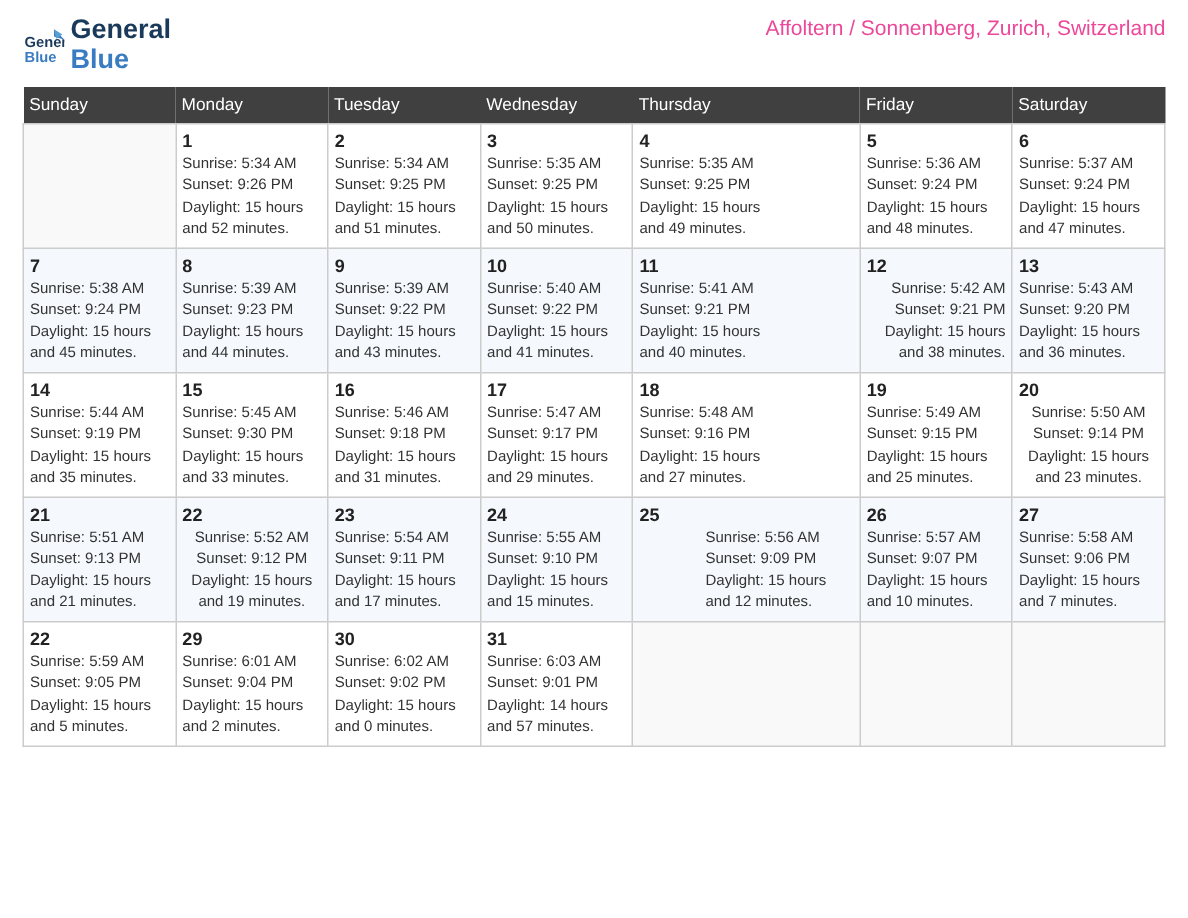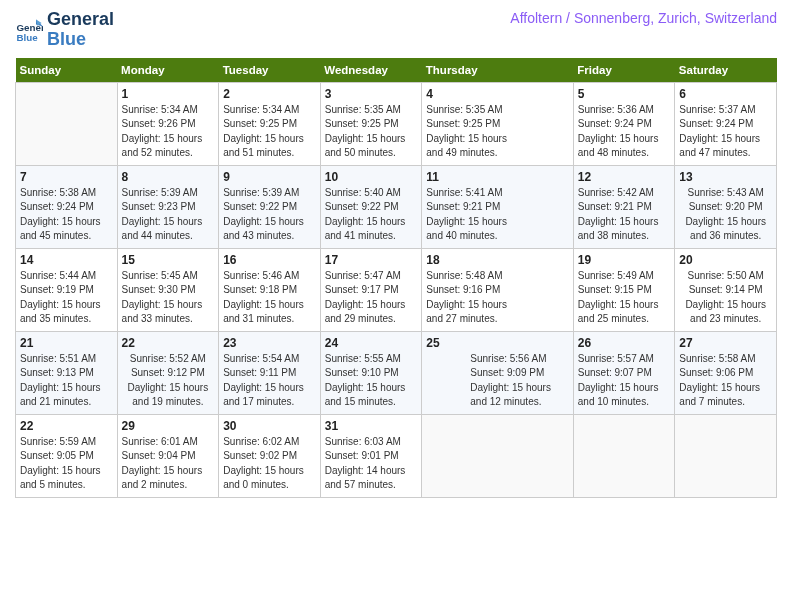--- a/index.html
+++ b/index.html
@@ -35,34 +35,34 @@
     .title-block {
       text-align: right;
     }
     .main-title {
       font-size: 36px;
       font-weight: bold;
       color: #1a3a5c;
     }
     .subtitle {
       font-size: 14px;
-      color: #8b5cf6;
+      color: #ec4899;
     }
     table {
       width: 100%;
       border-collapse: collapse;
       font-size: 10.5px;
     }
     thead tr th {
-      background: #4d7c0f;
+      background: #404040;
       color: #fff;
       padding: 6px 4px;
       text-align: left;
       font-size: 11.5px;
-      font-weight: bold;
+      font-weight: normal;
     }
     tbody tr td {
       border: 1px solid #ccc;
       padding: 4px 4px;
       vertical-align: top;
       background: #fff;
       min-height: 70px;
     }
     tbody tr:nth-child(even) td {
       background: #f5f8fc;
@@ -195,28 +195,28 @@
         </td>
         <td>
           <div class="day-num">11</div>
           <div class="day-info" style="white-space: pre-line;">Sunrise: 5:41 AM
 Sunset: 9:21 PM
 Daylight: 15 hours
 and 40 minutes.</div>
         </td>
         <td>
           <div class="day-num">12</div>
-          <div class="day-info" style="white-space: pre-line;">Sunrise: 5:42 AM
+          <div class="day-info" style="white-space: pre-line; text-align: right;">Sunrise: 5:42 AM
 Sunset: 9:21 PM
 Daylight: 15 hours
 and 38 minutes.</div>
         </td>
         <td>
           <div class="day-num">13</div>
-          <div class="day-info" style="white-space: pre-line; text-align: center;">Sunrise: 5:43 AM
+          <div class="day-info" style="white-space: pre-line;">Sunrise: 5:43 AM
 Sunset: 9:20 PM
 Daylight: 15 hours
 and 36 minutes.</div>
         </td>
       </tr>
       <tr>
         <td>
           <div class="day-num">14</div>
           <div class="day-info" style="white-space: pre-line;">Sunrise: 5:44 AM
 Sunset: 9:19 PM

